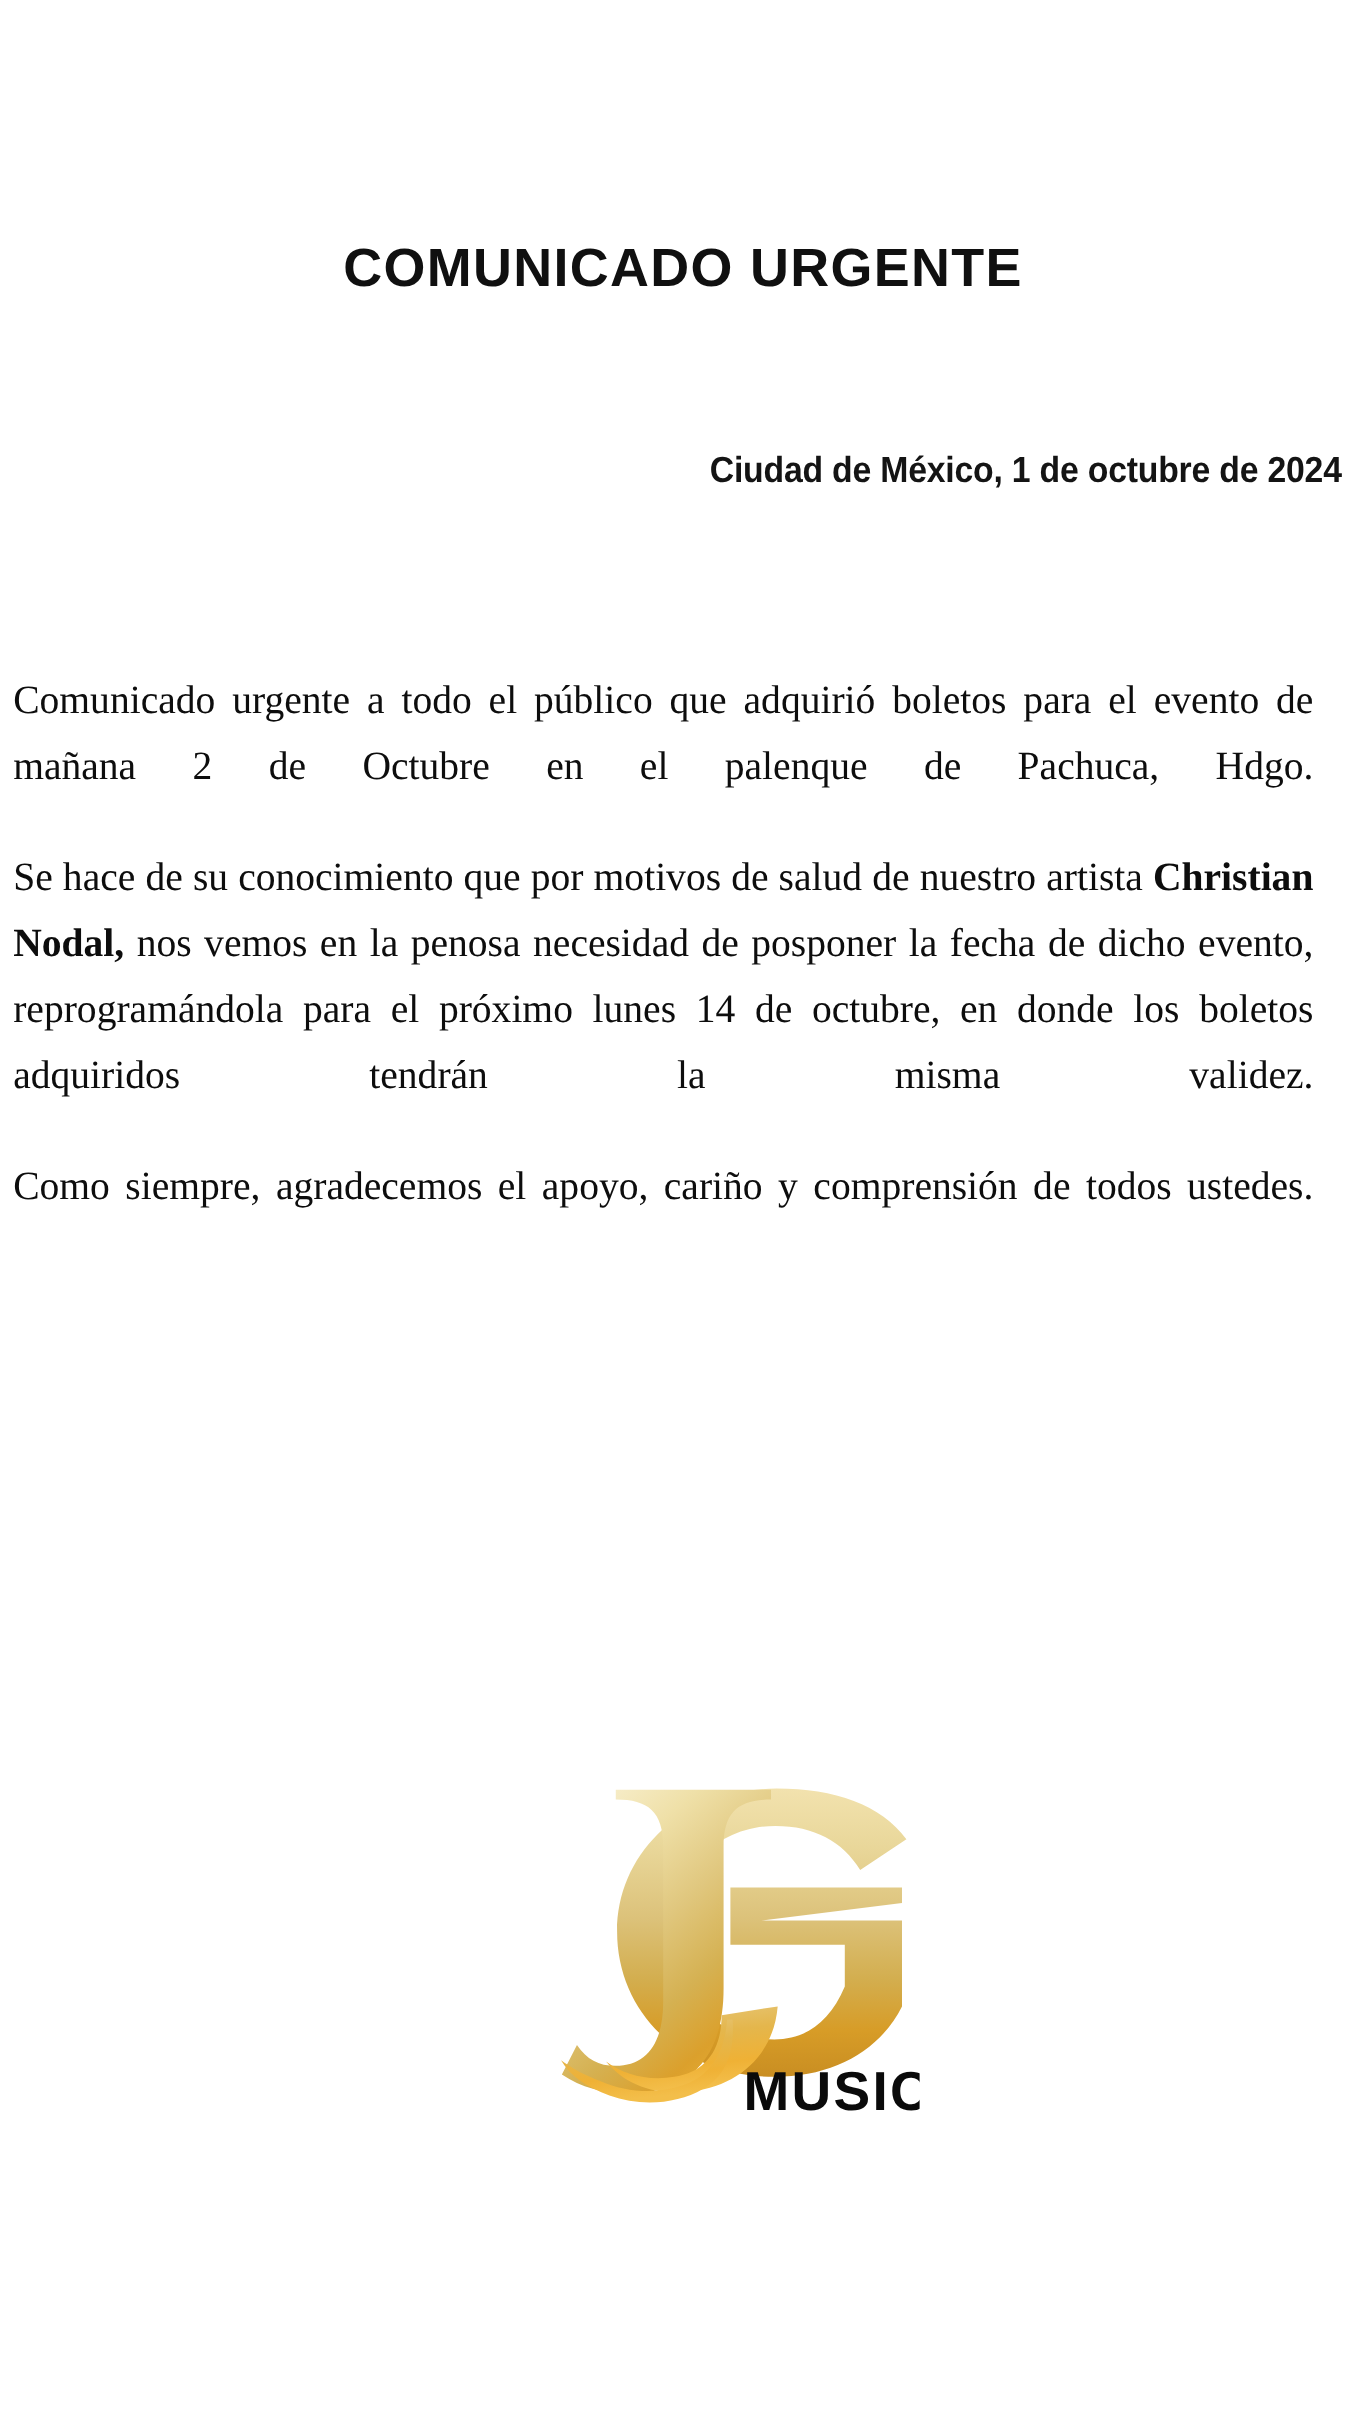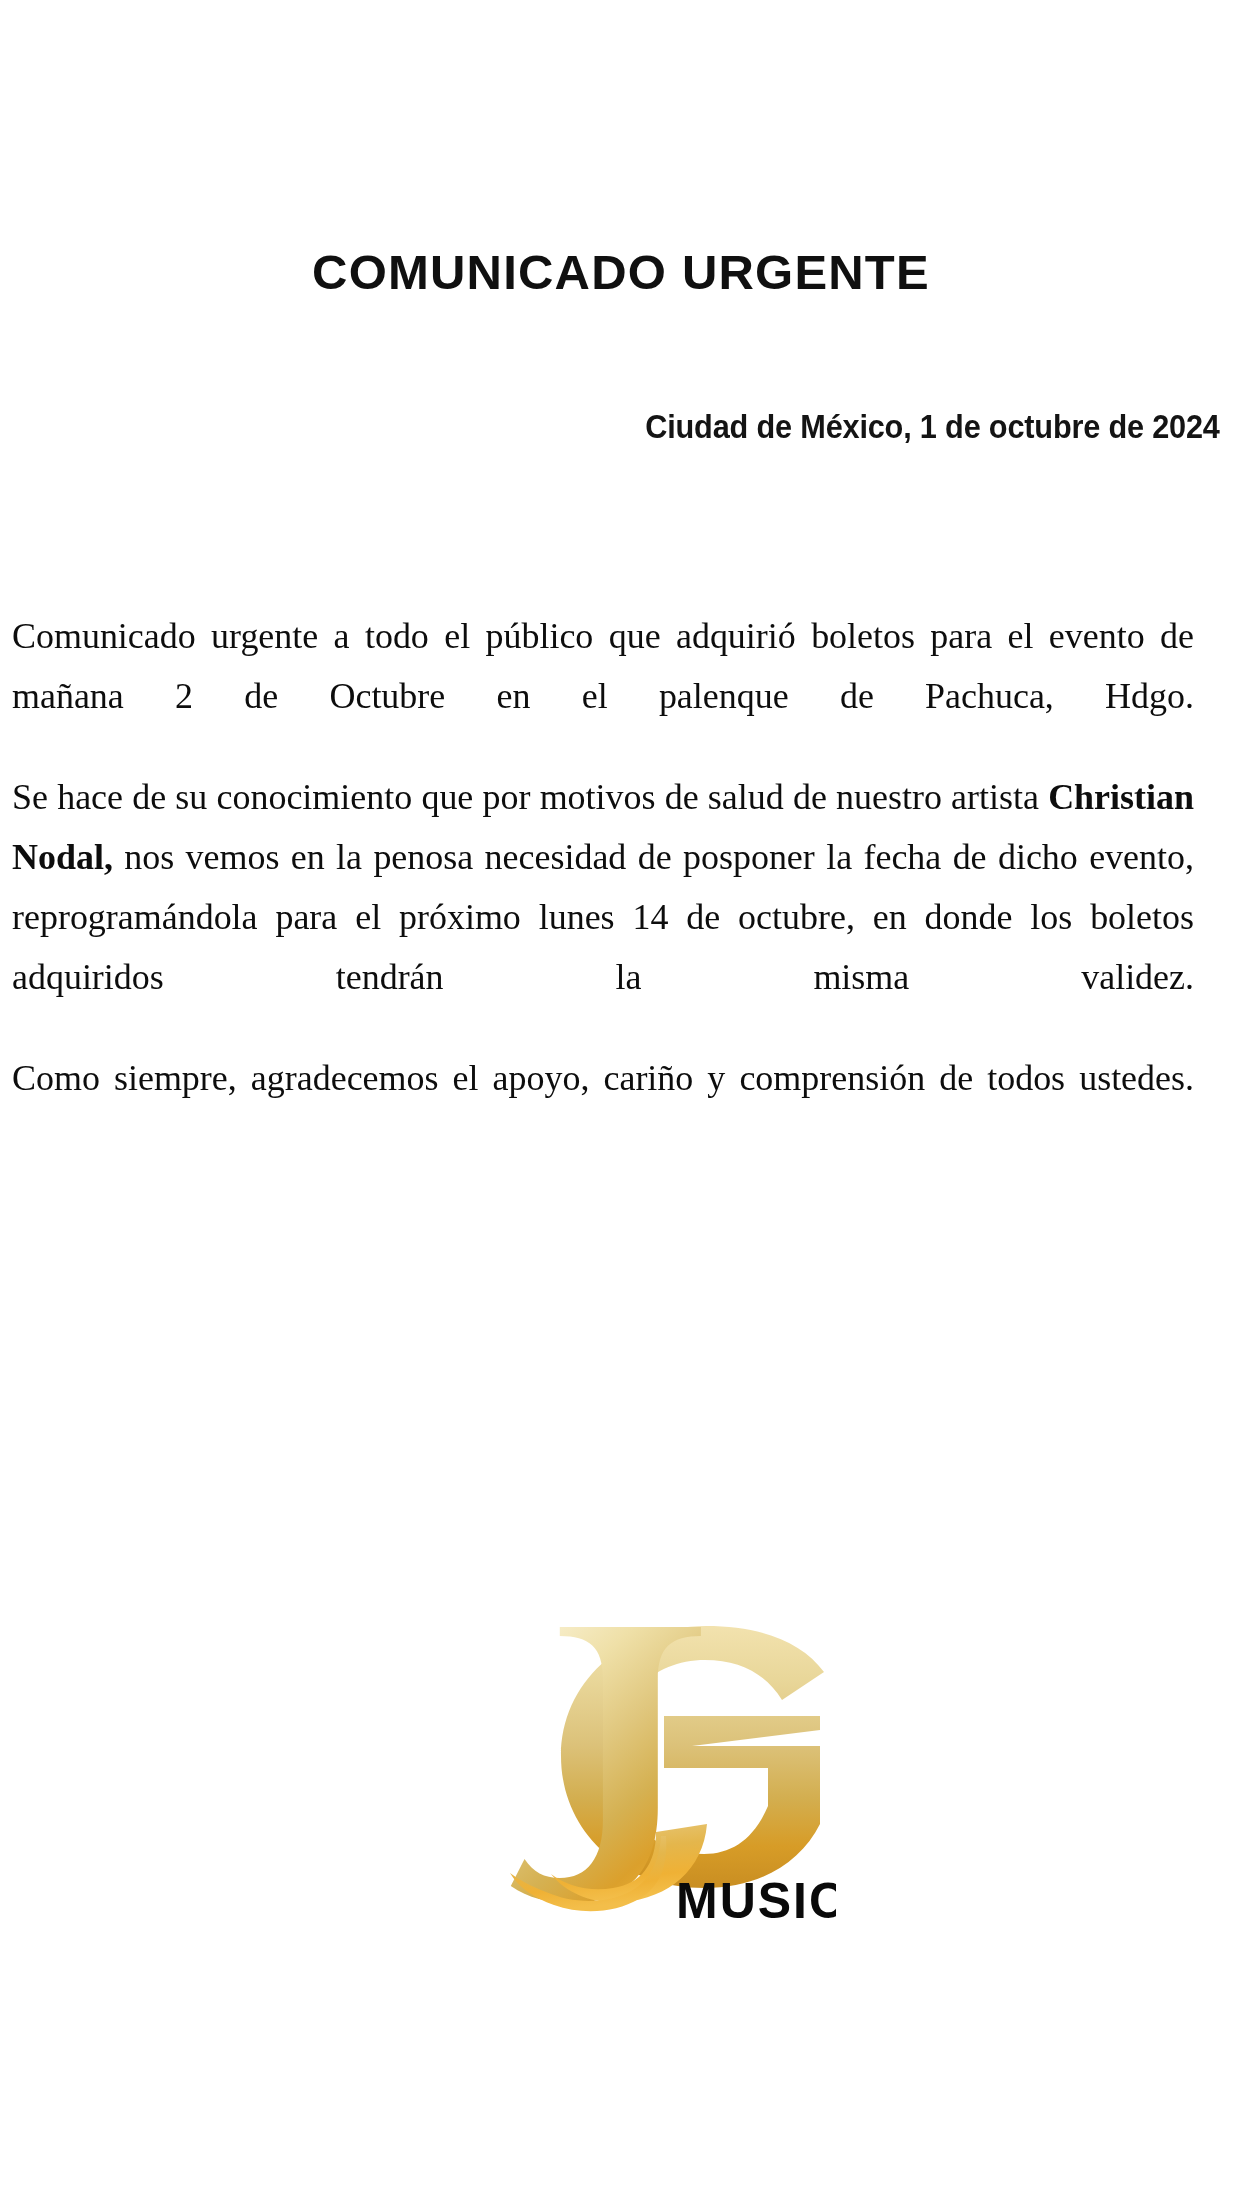--- a/index.html
+++ b/index.html
@@ -31,21 +31,20 @@
     right: 0;
     top: 218px;
     text-align: center;
     font-family: "Liberation Sans", "DejaVu Sans", sans-serif;
     font-weight: 700;
     font-size: 49px;
     letter-spacing: 1.2px;
     color: #101010;
     line-height: 1.1;
     white-space: nowrap;
-    margin-top: 28px;
   }
 
   
   .doc-date {
     position: absolute;
     right: 22px;
     top: 408px;
     text-align: right;
     font-family: "Liberation Sans", "DejaVu Sans", sans-serif;
     font-weight: 600;

